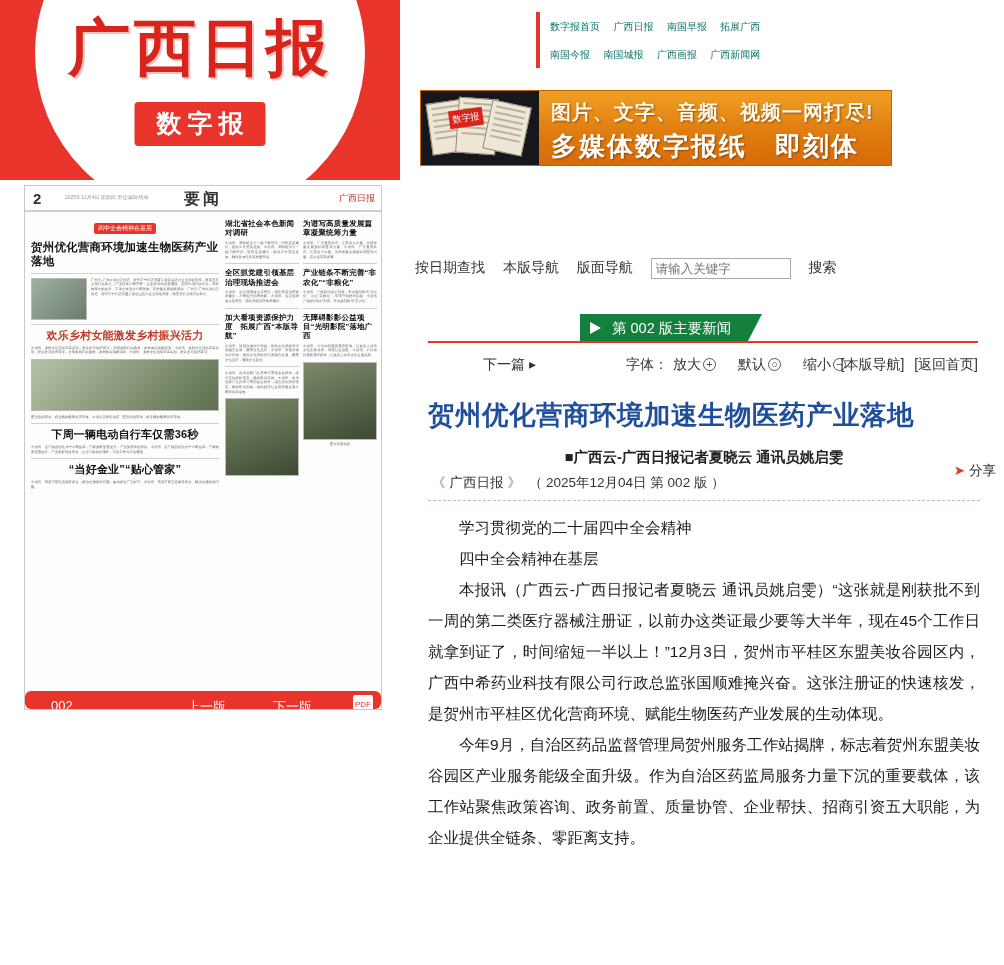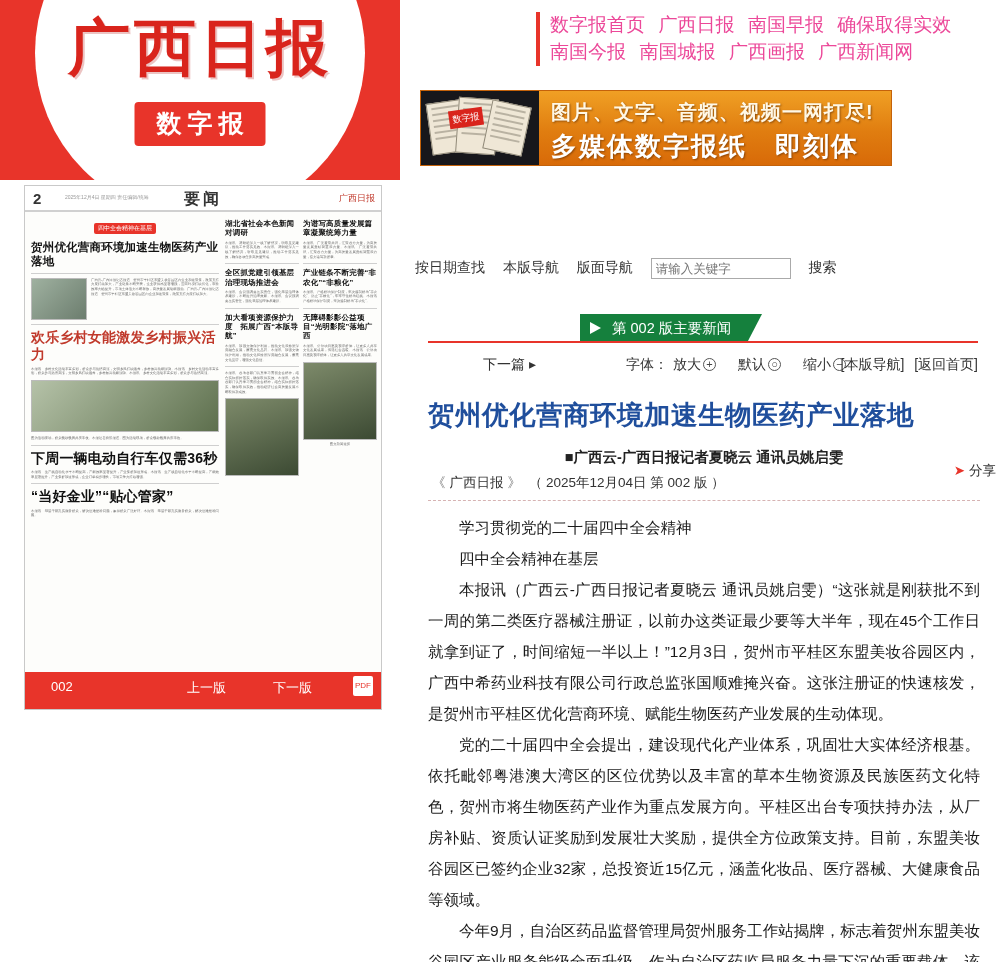--- a/index.html
+++ b/index.html
@@ -51,21 +51,21 @@
 
   
   .topnav {
     position: absolute; left: 536px; top: 12px;
     width: 450px;
     border-left: 4px solid #e8342a;
     padding-left: 10px;
     line-height: 26px;
   }
   .topnav a {
-    color: #ec4899; font-size: 19px; text-decoration: none;
+    color: #0f766e; font-size: 10px; text-decoration: none;
     margin-right: 9px; white-space: nowrap;
   }
   .topnav .row { white-space: nowrap; }
 
   
   .banner {
     position: absolute; left: 420px; top: 90px;
     width: 472px; height: 76px;
     background: linear-gradient(#f0a024, #e07d10 55%, #d86a08);
     border: 1px solid #c4620a;
@@ -151,37 +151,37 @@
   .pv-body { position: absolute; left: 6px; right: 6px; top: 30px; bottom: 36px; }
   .pv-col { position: absolute; top: 0; bottom: 0; }
   .pv-c1 { left: 0; width: 188px; }
   .pv-c2 { left: 194px; width: 74px; }
   .pv-c3 { left: 272px; width: 74px; }
 
   .pv-head {
     font-size: 11.5px; font-weight: bold; color: #111; line-height: 1.25;
     letter-spacing: .2px; margin: 3px 0 3px 0;
   }
-  .pv-head.sm { font-size: 14px; }
+  .pv-head.sm { font-size: 11px; text-align: center; }
   .pv-head.xs { font-size: 7.5px; }
   .pv-text {
     font-size: 3.4px; line-height: 4.6px; color: #6a6a6a; text-align: justify;
     overflow: hidden;
   }
   .pv-rule { height: 1px; background: #cfcfcf; margin: 4px 0; }
   .pv-img { background: linear-gradient(135deg,#9fb1a0,#6c7d6e); border: 1px solid #bbb; }
   .pv-img.photo2 { background: linear-gradient(135deg,#b5c2a8,#5d6f4d); }
   .pv-img.photo3 { background: linear-gradient(160deg,#7d8a6a,#3c4a33); }
   .pv-badge {
     display: inline-block; background: #e8342a; color: #fff; font-size: 6px;
     padding: 1px 4px; border-radius: 2px; margin-bottom: 3px;
   }
   .pv-footer {
-    position: absolute; left: 0; right: 0; bottom: 0; height: 37px;
-    background: #e8342a; color: #fff;
+    position: absolute; left: 0; right: 0; bottom: 0; height: 18px;
+    background: #e8342a; color: #fff; border-radius: 6px;
   }
   .pv-footer .f-pg { position: absolute; left: 26px; top: 7px; font-size: 13px; }
   .pv-footer .f-prev { position: absolute; left: 162px; top: 7px; font-size: 13px; cursor: pointer; }
   .pv-footer .f-next { position: absolute; left: 248px; top: 7px; font-size: 13px; cursor: pointer; }
   .pv-footer .f-pdf {
     position: absolute; right: 8px; top: 4px; width: 20px; height: 20px;
     background: #fff; color: #e8342a; font-size: 8px; text-align: center;
     line-height: 20px; border-radius: 2px;
   }
 
@@ -262,21 +262,21 @@
     <div class="disc"></div>
     <div class="masthead-title">广西日报</div>
     <div class="masthead-sub">数字报</div>
   </div>
 
   <div class="topnav">
     <div class="row">
       <a href="#">数字报首页</a>
       <a href="#">广西日报</a>
       <a href="#">南国早报</a>
-      <a href="#">确保取得实效</a>
+      <a href="#">拓展广西</a>
     </div>
     <div class="row">
       <a href="#">南国今报</a>
       <a href="#">南国城报</a>
       <a href="#">广西画报</a>
       <a href="#">广西新闻网</a>
     </div>
   </div>
 
   <div class="banner">
@@ -438,17 +438,16 @@
   </div>
   <div class="art-share">
     <span class="plane">➤</span><span>分享</span>
   </div>
   <div class="art-dashed"></div>
 
   <div class="art-body">
     <p>学习贯彻党的二十届四中全会精神</p>
     <p>四中全会精神在基层</p>
     <p>本报讯（广西云-广西日报记者夏晓云 通讯员姚启雯）“这张就是刚获批不到一周的第二类医疗器械注册证，以前办这类证最少要等大半年，现在45个工作日就拿到证了，时间缩短一半以上！”12月3日，贺州市平桂区东盟美妆谷园区内，广西中希药业科技有限公司行政总监张国顺难掩兴奋。这张注册证的快速核发，是贺州市平桂区优化营商环境、赋能生物医药产业发展的生动体现。</p>
-    <p>党的二十届四中全会提出，建设现代化产业体系，巩固壮大实体经济根基。依托毗邻粤港澳大湾区的区位优势以及丰富的草本生物资源及民族医药文化特色，贺州市将生物医药产业作为重点发展方向。平桂区出台专项扶持办法，从厂房补贴、资质认证奖励到发展壮大奖励，提供全方位政策支持。目前，东盟美妆谷园区已签约企业32家，总投资近15亿元，涵盖化妆品、医疗器械、大健康食品等领域。</p>
     <p>今年9月，自治区药品监督管理局贺州服务工作站揭牌，标志着贺州东盟美妆谷园区产业服务能级全面升级。作为自治区药监局服务力量下沉的重要载体，该工作站聚焦政策咨询、政务前置、质量协管、企业帮扶、招商引资五大职能，为企业提供全链条、零距离支持。</p>
   </div>
 
 </div>
 
 </body></html>

